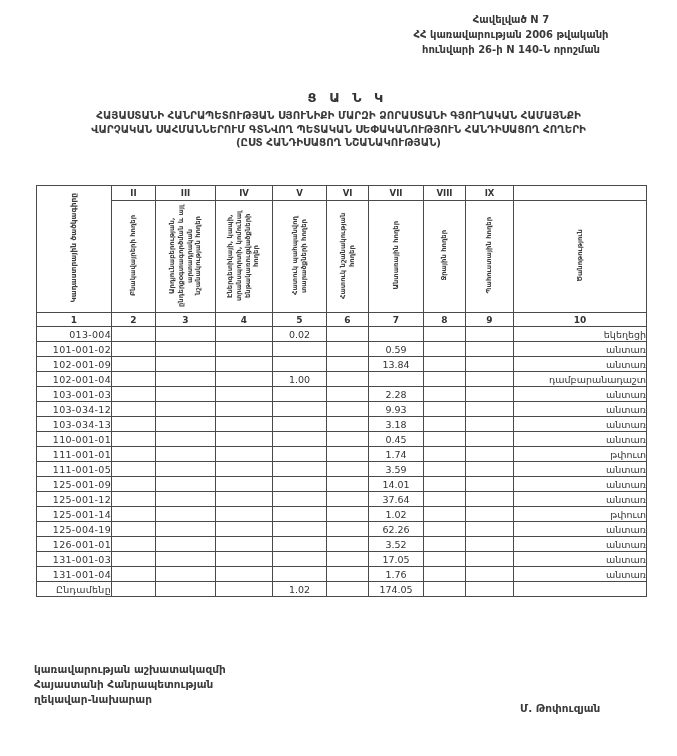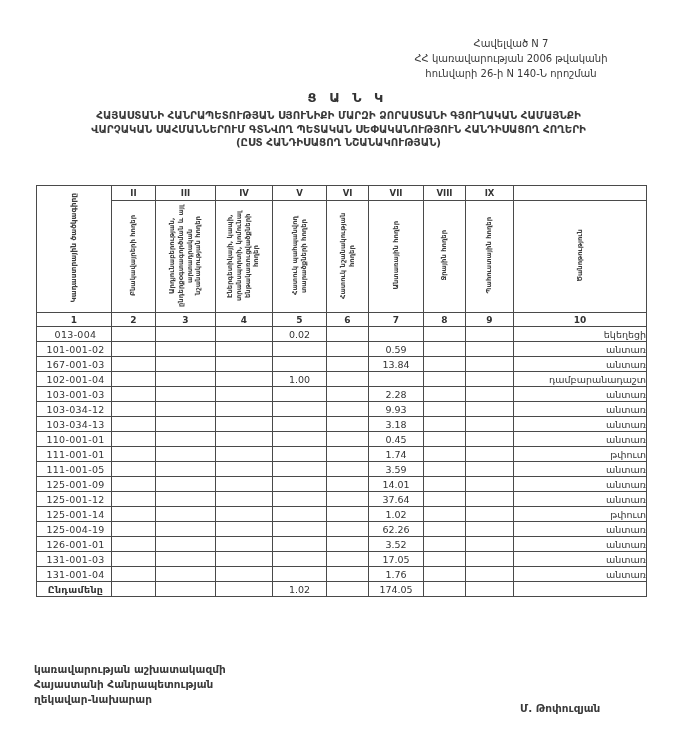--- a/index.html
+++ b/index.html
@@ -8,23 +8,22 @@
     background:#ffffff;
     font-family:"DejaVu Sans", sans-serif;
     color:#2f2f2f;
     position:relative;
     overflow:hidden;
   }
   .page { position:absolute; inset:0; background:#fff; }
 
   .annex {
     position:absolute; top:12px; right:26px; width:280px;
-    text-align:center; font-size:10px; font-weight:normal; line-height:1.5;
+    text-align:center; font-size:10px; font-weight:bold; line-height:1.5;
     color:#383838;
-    margin-top:24px;
   }
 
   .doc-heading {
     position:absolute; top:90px; left:9px; width:100%;
     text-align:center; font-size:13px; font-weight:bold; letter-spacing:4px;
     color:#343434;
   }
   .doc-subtitle {
     position:absolute; top:109px; left:0; width:100%;
     text-align:center; font-size:10.3px; font-weight:bold; line-height:1.32;
@@ -45,23 +44,23 @@
     display:inline-block;
     writing-mode:vertical-rl;
     transform:rotate(180deg);
     max-height:106px;
     font-size:6.8px; font-weight:bold; line-height:1.3;
     white-space:normal; text-align:center; color:#3c3c3c;
   }
   th.c1 > span { font-size:7.4px; max-height:118px; }
   .num-row th { height:14px; font-size:9px; font-weight:bold; text-align:center; }
   .doc-table td { height:15px; text-align:center; }
-  .doc-table td.code-cell { text-align:center; padding-left:3px; letter-spacing:0.3px; }
+  .doc-table td.code-cell { text-align:right; padding-left:3px; letter-spacing:0.3px; }
   .doc-table td.note-cell { text-align:right; padding-left:4px; }
-  .doc-table tr.total-row td.code-cell { font-weight:bold; }
+  .doc-table tr.total-row td.code-cell { font-weight:normal; }
 
   .footer-block {
     position:absolute; left:34px; top:662px;
     font-size:10.5px; font-weight:bold; line-height:1.45; color:#3a3a3a;
   }
   .signature {
     position:absolute; left:520px; top:702px;
     font-size:10.5px; font-weight:bold; color:#3a3a3a;
   }
 </style>
@@ -153,21 +152,21 @@
           <td></td>
           <td></td>
           <td></td>
           <td></td>
           <td>0.59</td>
           <td></td>
           <td></td>
           <td class="note-cell">անտառ</td>
         </tr>
         <tr>
-          <td class="code-cell">167-001-03</td>
+          <td class="code-cell">102-001-09</td>
           <td></td>
           <td></td>
           <td></td>
           <td></td>
           <td></td>
           <td>13.84</td>
           <td></td>
           <td></td>
           <td class="note-cell">անտառ</td>
         </tr>

